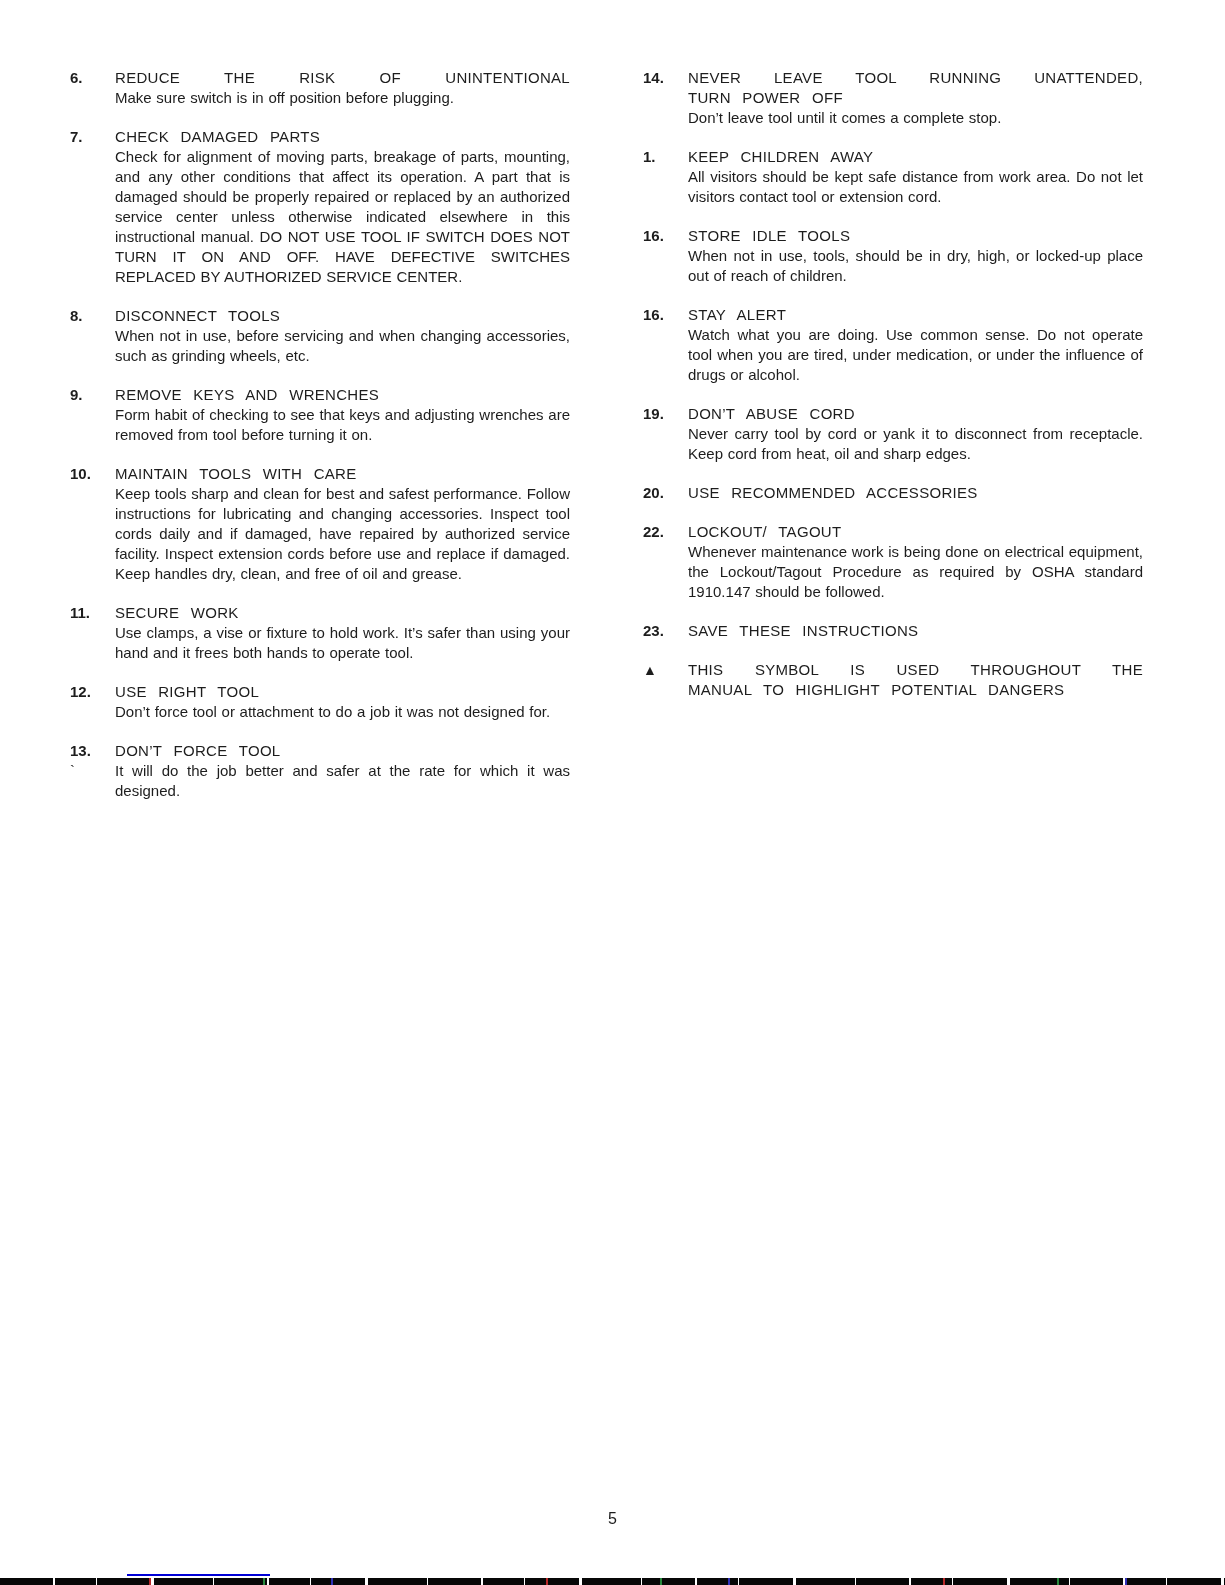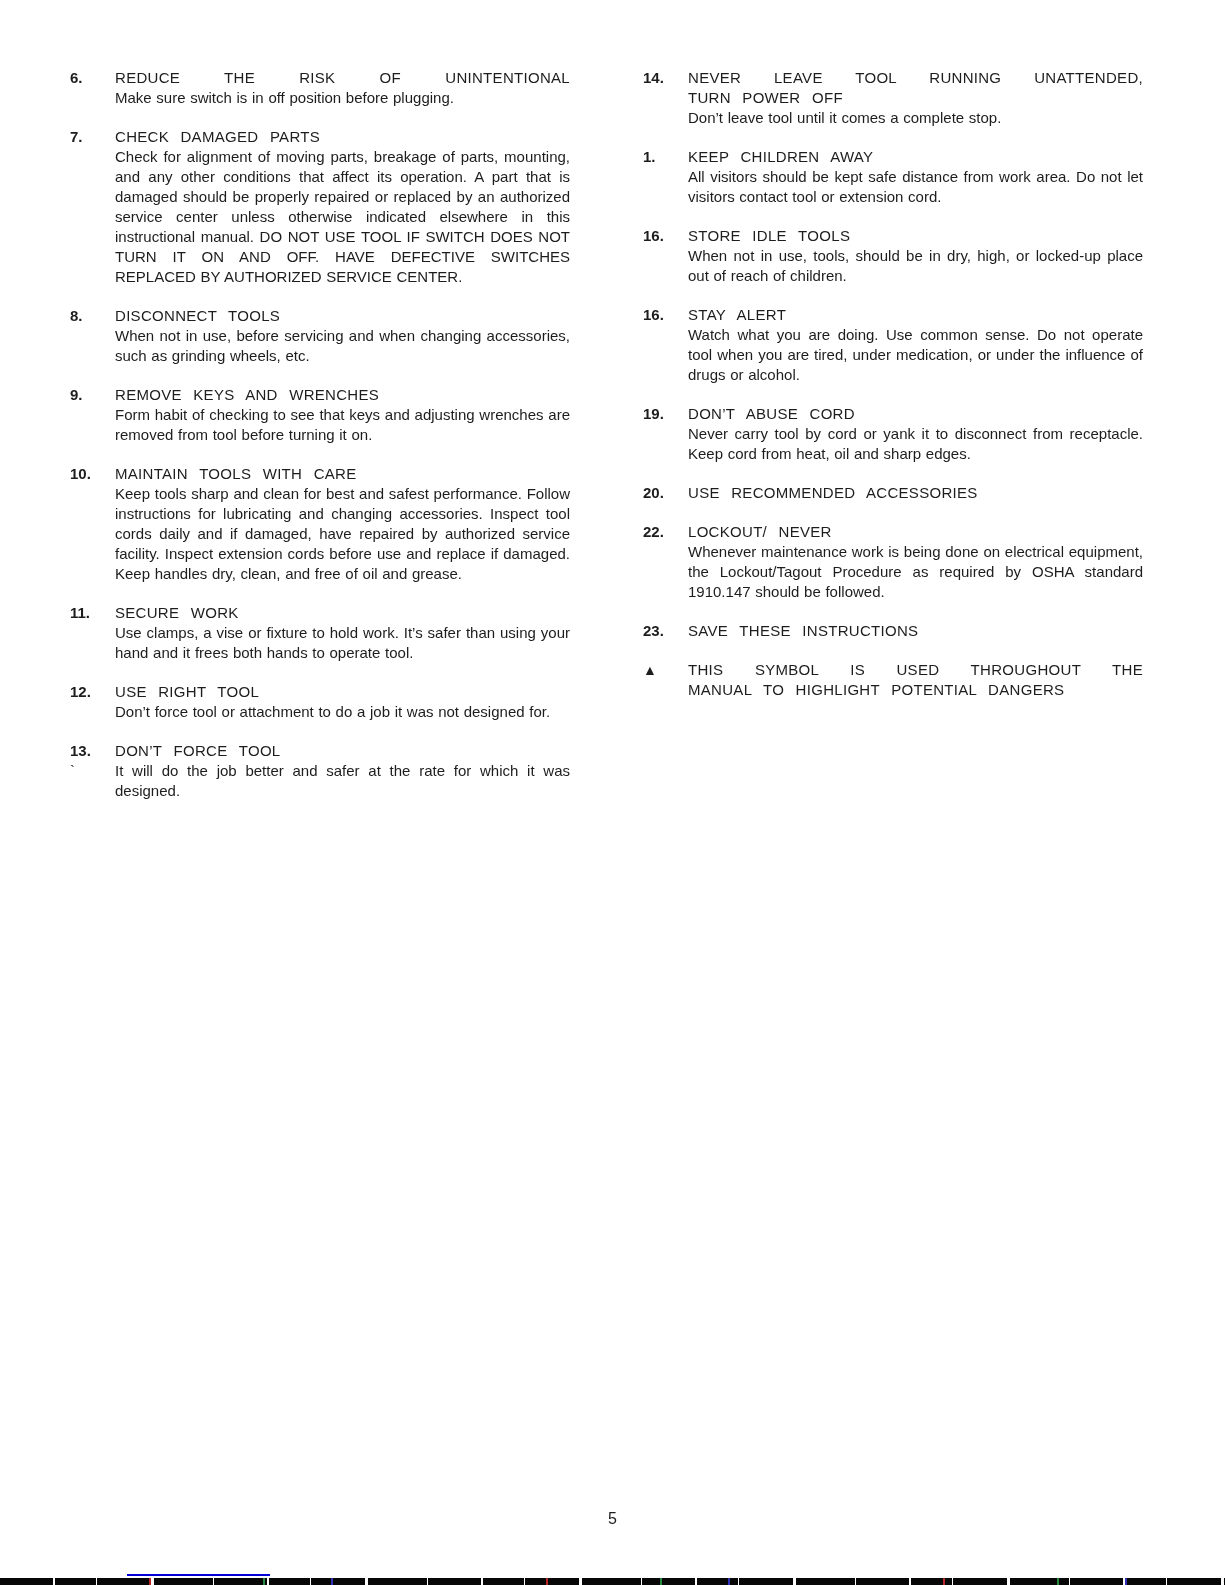--- a/index.html
+++ b/index.html
@@ -216,21 +216,21 @@
           <div class="tl">USE RECOMMENDED ACCESSORIES</div>
         </div>
       </div>
 
 
       <div class="item">
         <div class="num">
             <div>22.</div>
           </div>
         <div class="content">
-          <div class="tl">LOCKOUT/ NEVER</div>
+          <div class="tl">LOCKOUT/ TAGOUT</div>
           <div class="body-text">Whenever maintenance work is being done on electrical equipment, the Lockout/Tagout Procedure as required by OSHA standard 1910.147 should be followed.</div>
         </div>
       </div>
 
       <div class="item">
         <div class="num">
             <div>23.</div>
           </div>
         <div class="content">
           <div class="tl">SAVE THESE INSTRUCTIONS</div>

